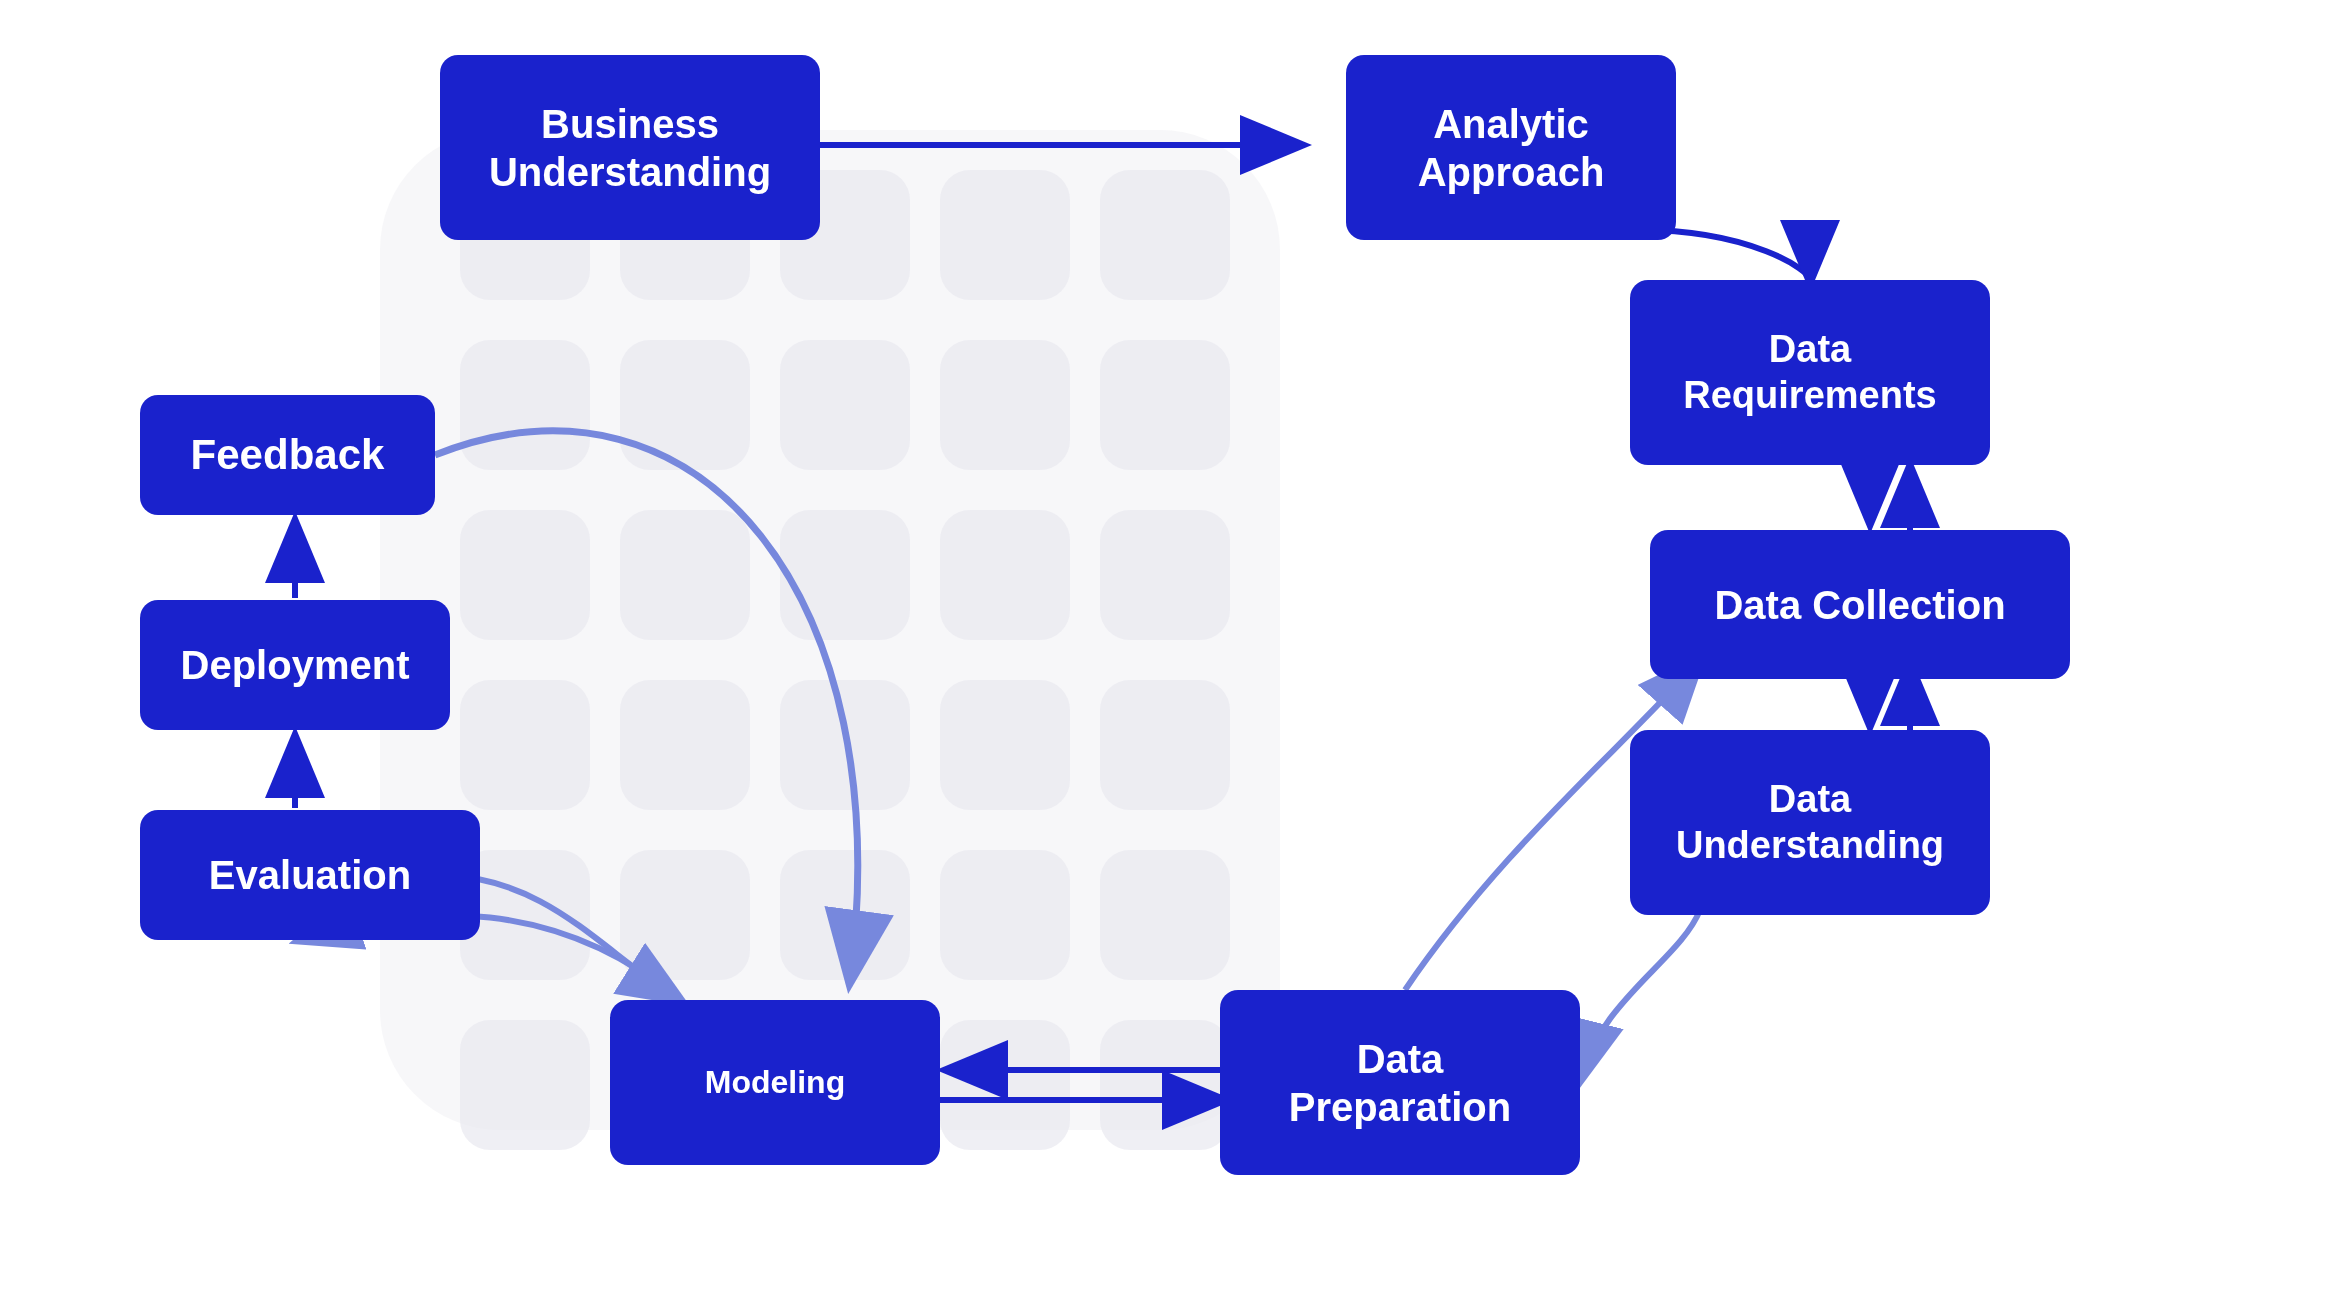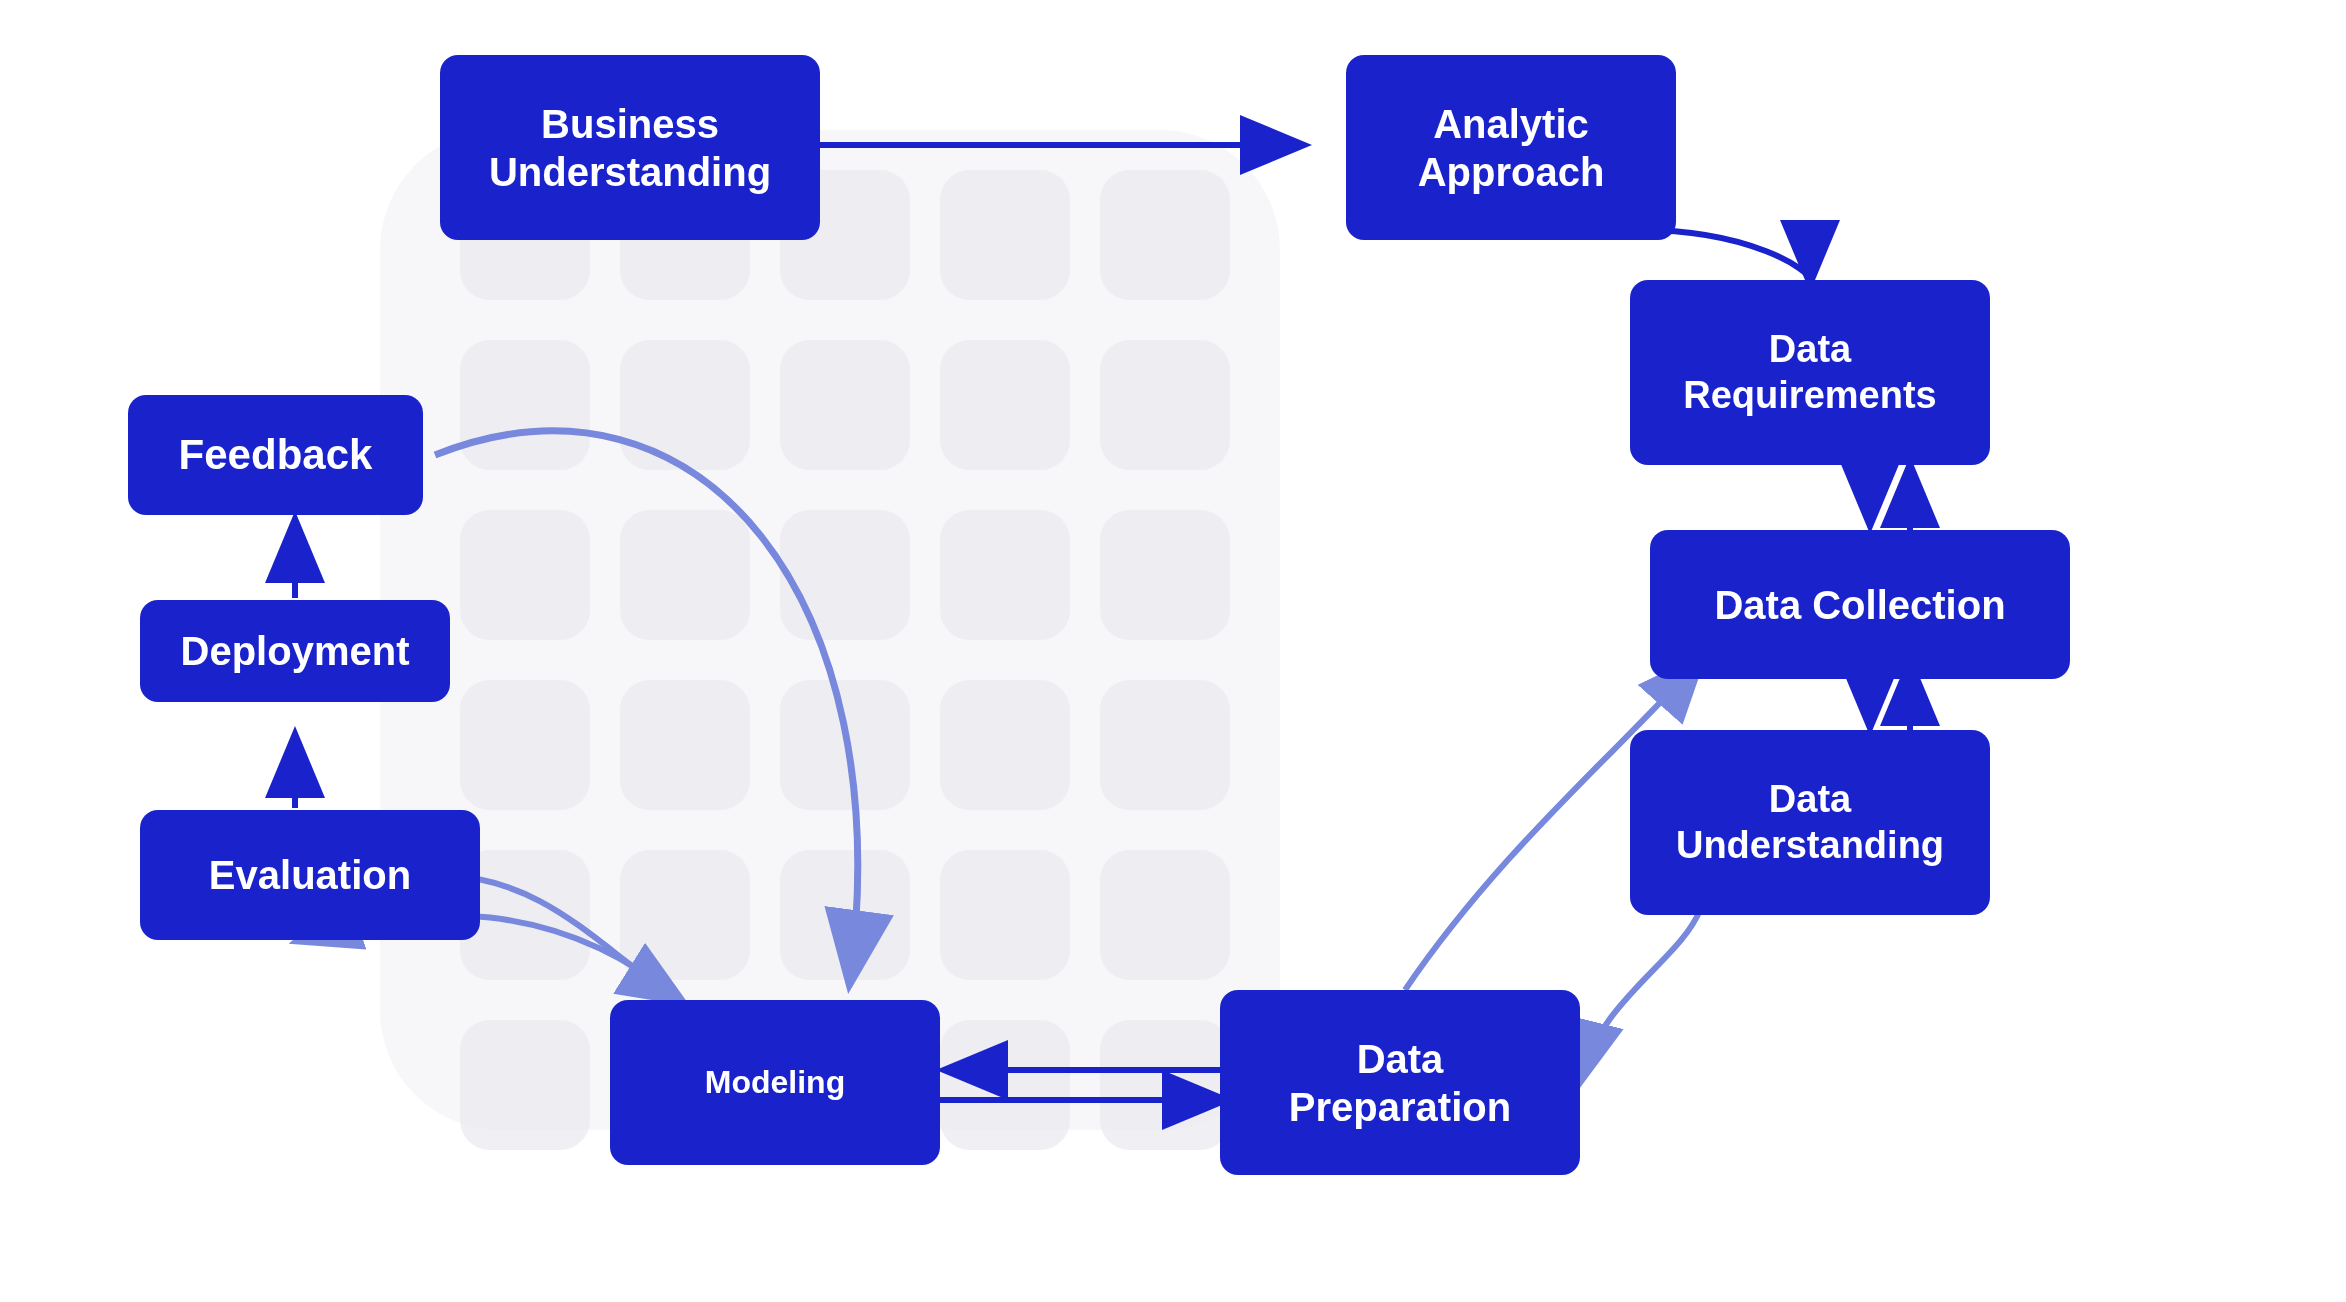--- a/index.html
+++ b/index.html
@@ -183,21 +183,21 @@
   </div>
 
   <div class="node" style="left: 610px; top: 1000px; width: 330px; height: 165px; font-size: 32px;">
     <span>Modeling</span>
   </div>
 
   <div class="node" style="left: 140px; top: 810px; width: 340px; height: 130px; font-size: 40px; text-align: center;">
     <span>Evaluation</span>
   </div>
 
-  <div class="node" style="left: 140px; top: 600px; width: 310px; height: 102px; font-size: 40px;">
+  <div class="node" style="left: 140px; top: 600px; width: 310px; height: 130px; font-size: 40px;">
     <span>Deployment</span>
   </div>
 
-  <div class="node" style="left: 128px; top: 395px; width: 295px; height: 120px; font-size: 42px;">
+  <div class="node" style="left: 140px; top: 395px; width: 295px; height: 120px; font-size: 42px;">
     <span>Feedback</span>
   </div>
 
 </div>
 
 </body></html>

